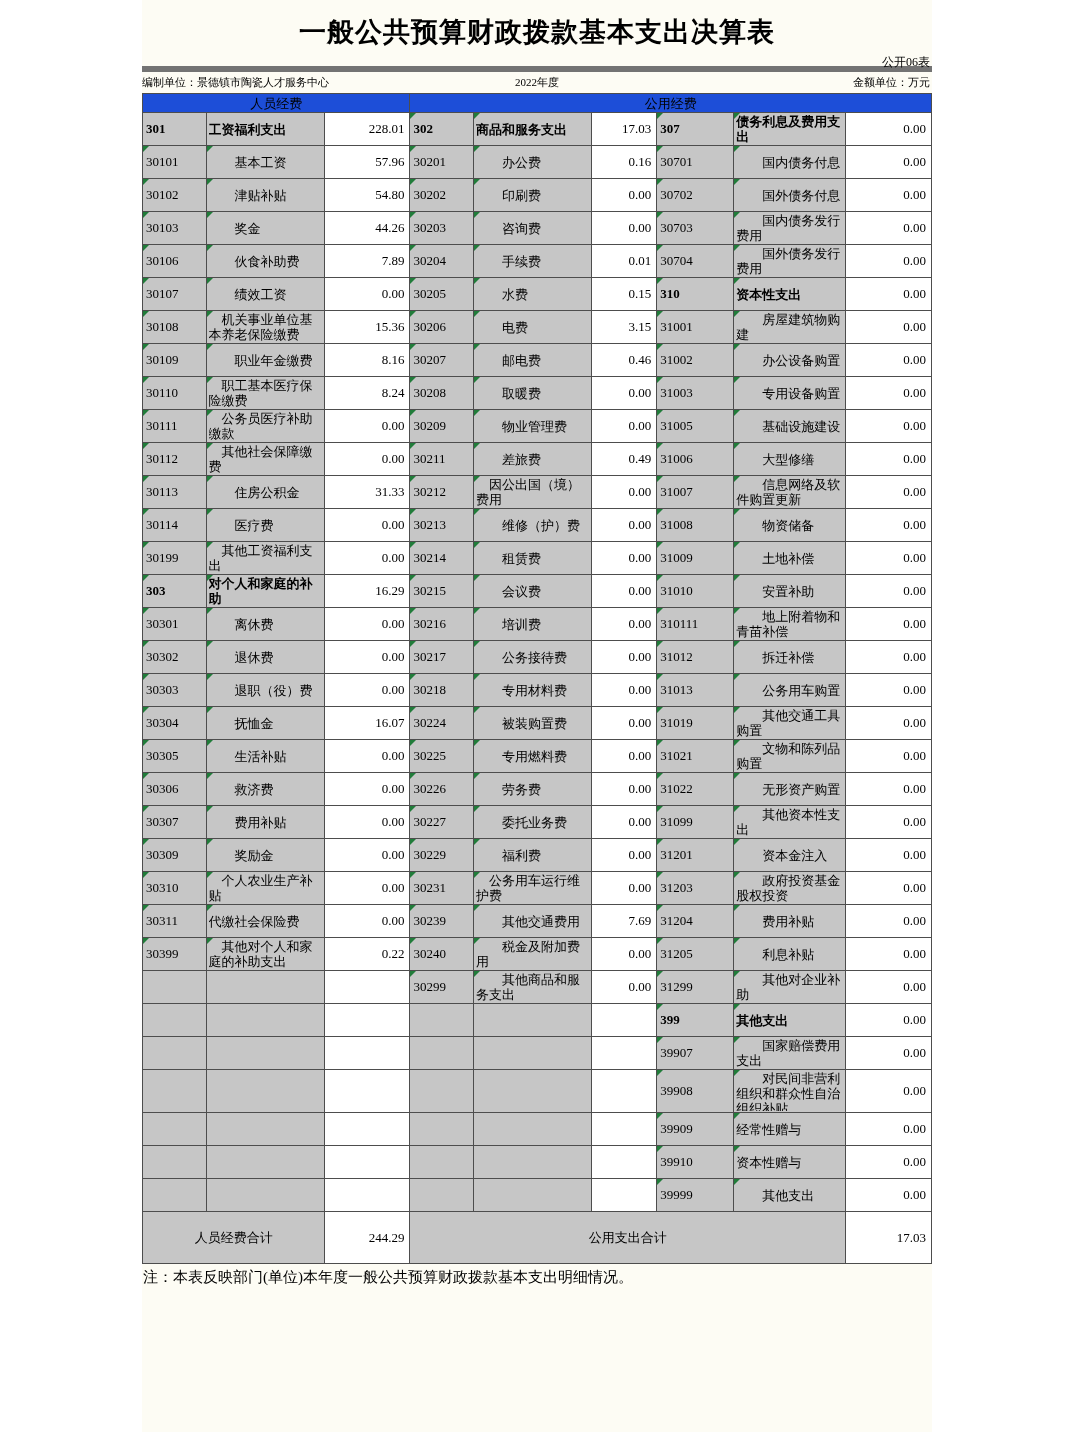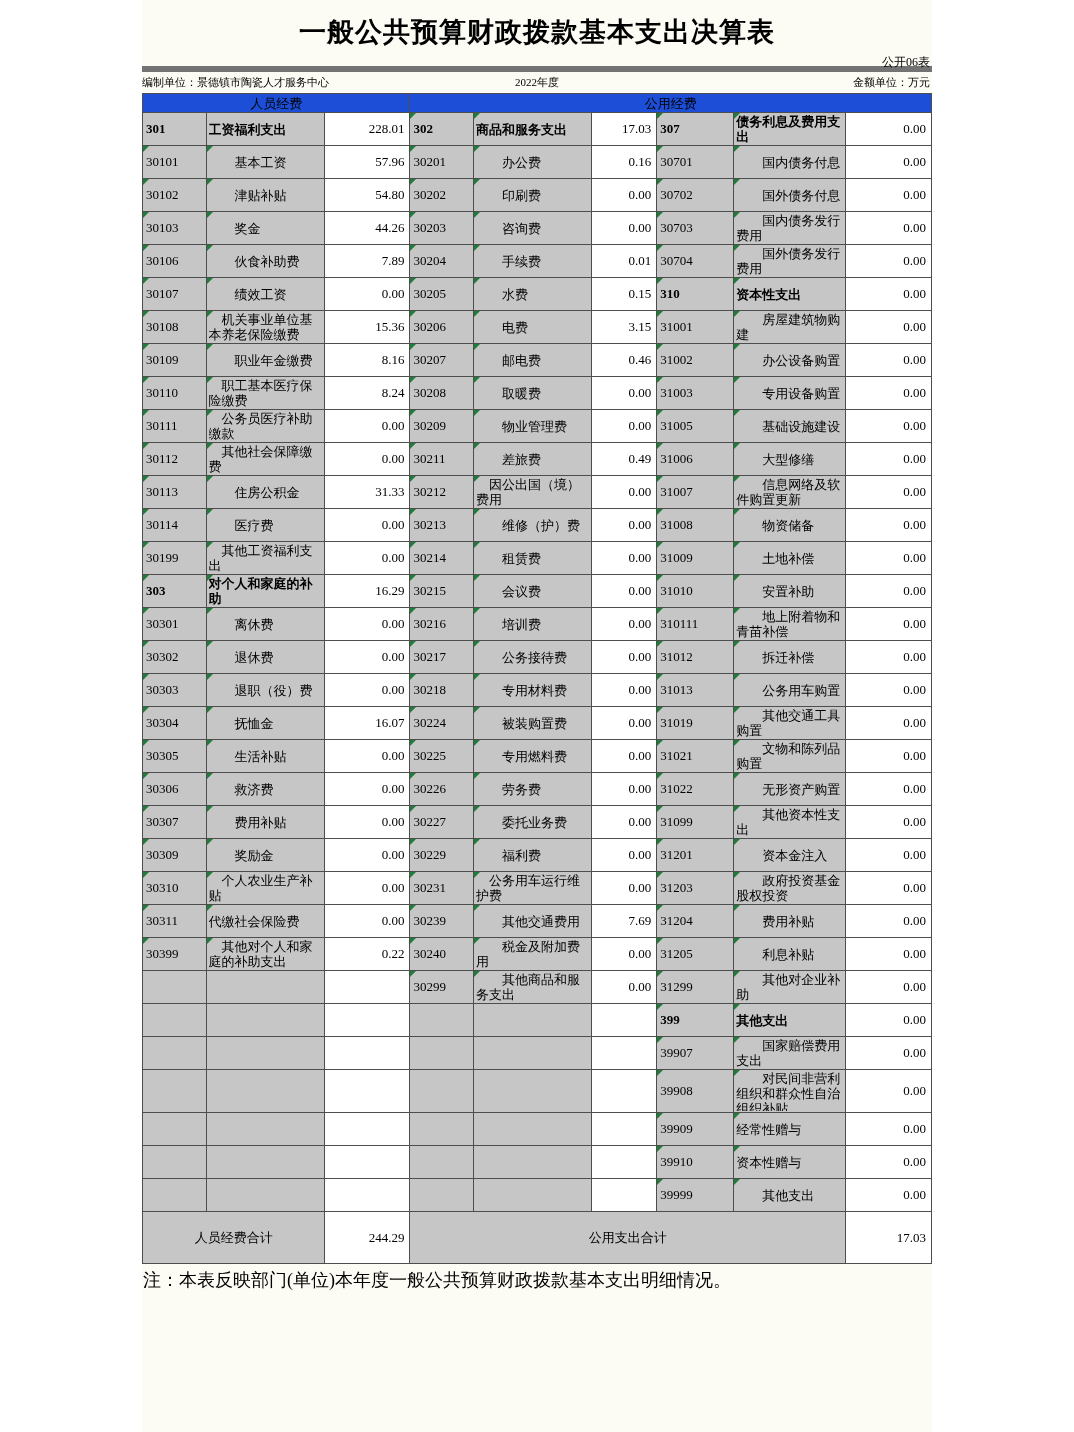--- a/index.html
+++ b/index.html
@@ -41,21 +41,21 @@
   .nm {
     max-height:40px; overflow:hidden; line-height:15px;
     white-space:pre-wrap; word-break:break-all;
   }
   .tri {
     position:absolute; top:0; left:0; width:0; height:0;
     border-top:6px solid #217c3a; border-right:6px solid transparent;
   }
   tfoot td { height:52px;margin-top:10px; }
   tfoot td.g { text-align:center; }
-  .note { font-size:18px; padding:4px 0 0 1px; height:24px; }
+  .note { font-size:15px; padding:4px 0 0 1px; height:24px; }
 </style>
 </head>
 <body>
 
 <div class="sheet">
   <div class="title">一般公共预算财政拨款基本支出决算表</div>
   <div class="sheet-label-row">
     <span>公开06表</span>
   </div>
   <div class="meta-row">

